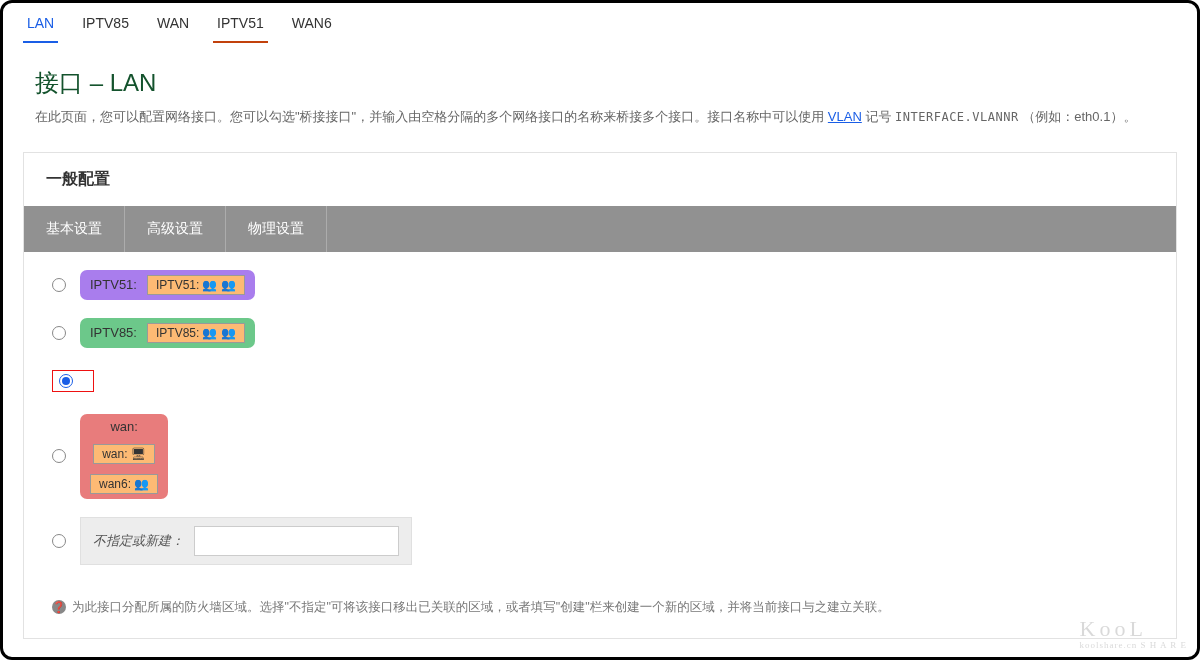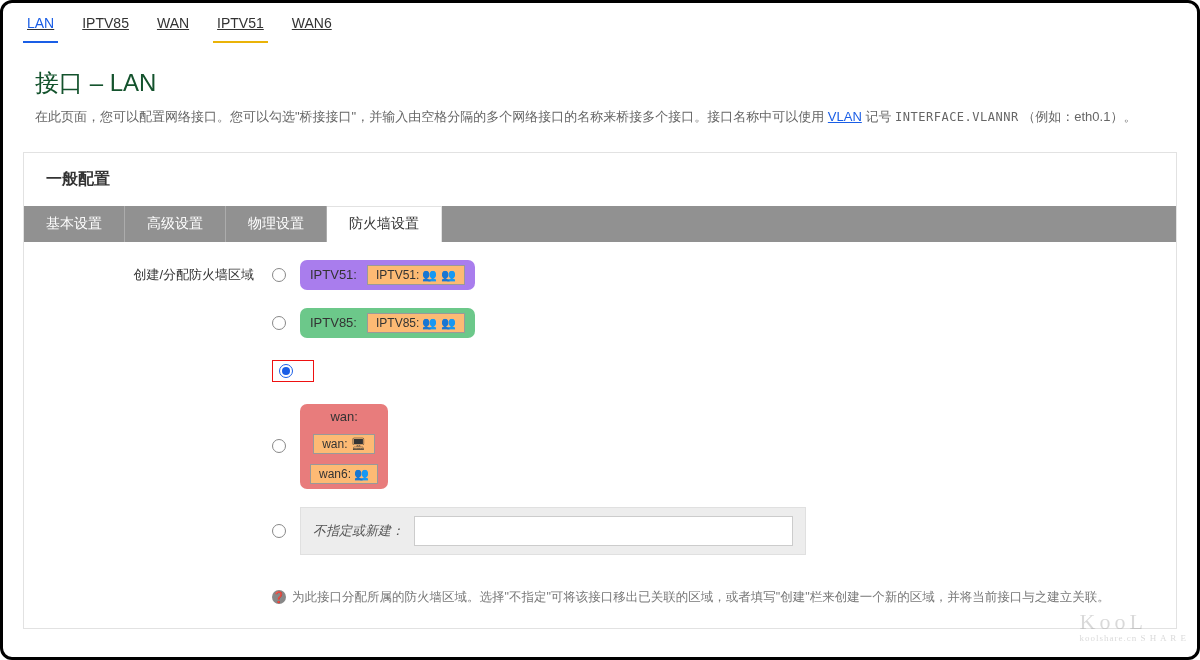--- a/index.html
+++ b/index.html
@@ -18,35 +18,34 @@
     position: relative;
     background: #fff;
   }
   
   .top-tabs {
     display: flex;
     align-items: flex-end;
     gap: 20px;
     padding: 10px 20px 0 20px;
     height: 40px;
-    text-decoration: underline;
   }
   .top-tab {
     font-size: 14px;
     color: #333;
     padding: 6px 4px 10px 4px;
     cursor: pointer;
     border-bottom: 2px solid transparent;
   }
   .top-tab.active {
     color: #1a5ee6;
     border-bottom: 2px solid #1a5ee6;
   }
   .top-tab.dim {
-    border-bottom: 2px solid #eab308;
+    border-bottom: 2px solid #c2410c;
   }
   .page-title {
     font-size: 24px;
     font-weight: 400;
     color: #14532d;
     padding: 24px 32px 8px 32px;
   }
   .page-desc {
     font-size: 13px;
     color: #666;
@@ -63,21 +62,21 @@
   .panel-header {
     font-size: 16px;
     font-weight: 700;
     color: #333;
     padding: 16px 22px;
   }
   
   .sub-tabs {
     background: #919191;
     display: flex;
-    height: 36px;
+    height: 46px;
   }
   .sub-tab {
     color: #fff;
     font-size: 14px;
     padding: 0 22px;
     display: flex;
     align-items: center;
     cursor: pointer;
   }
   .sub-tab.active {
@@ -159,21 +158,21 @@
   .red-box {
     border: 1.5px solid #e11;
     padding: 3px 6px;
   }
   .new-zone {
     background: #ededed;
     display: flex;
     align-items: center;
     padding: 8px 12px;
     gap: 10px;
-    width: 506px;
+    width: 332px;
     border: 1px solid #e0e0e0;
   }
   .new-zone-label {
     font-size: 13px;
     font-style: italic;
     color: #555;
   }
   .new-zone input {
     flex: 1;
     height: 30px;
@@ -194,21 +193,21 @@
     color: #fff;
     border-radius: 50%;
     width: 14px; height: 14px;
     display: inline-flex;
     align-items: center; justify-content: center;
     margin-right: 6px;
   }
   .watermark {
     position: absolute;
     right: 10px;
-    bottom: 14px;
+    bottom: 7px;
     font-family: Georgia, serif;
     font-size: 22px;
     color: rgba(120,120,120,0.28);
     letter-spacing: 4px;
     pointer-events: none;
   }
   .watermark .sub { font-size: 9px; display: block; letter-spacing: 1px; text-align: center; margin-top: -2px;}
 </style>
 </head>
 <body>
@@ -233,26 +232,24 @@
     <span>（例如：eth0.1）。</span>
   </div>
 
   <div class="panel">
     <div class="panel-header">一般配置</div>
 
     <div class="sub-tabs">
       <div class="sub-tab sep">基本设置</div>
       <div class="sub-tab sep">高级设置</div>
       <div class="sub-tab sep">物理设置</div>
-      <div class="sub-tab active">防火墙设置</div>
     </div>
 
     <div class="content">
       <div class="form-row">
-        <div class="form-label">创建/分配防火墙区域</div>
         <div class="options">
 
           <div class="opt-line">
             <span class="radio"></span>
             <span class="zone-bar zone-iptv51">
               <span class="zone-name">IPTV51:</span>
               <span class="iface-chip">IPTV51: 👥 👥</span>
             </span>
           </div>
 

